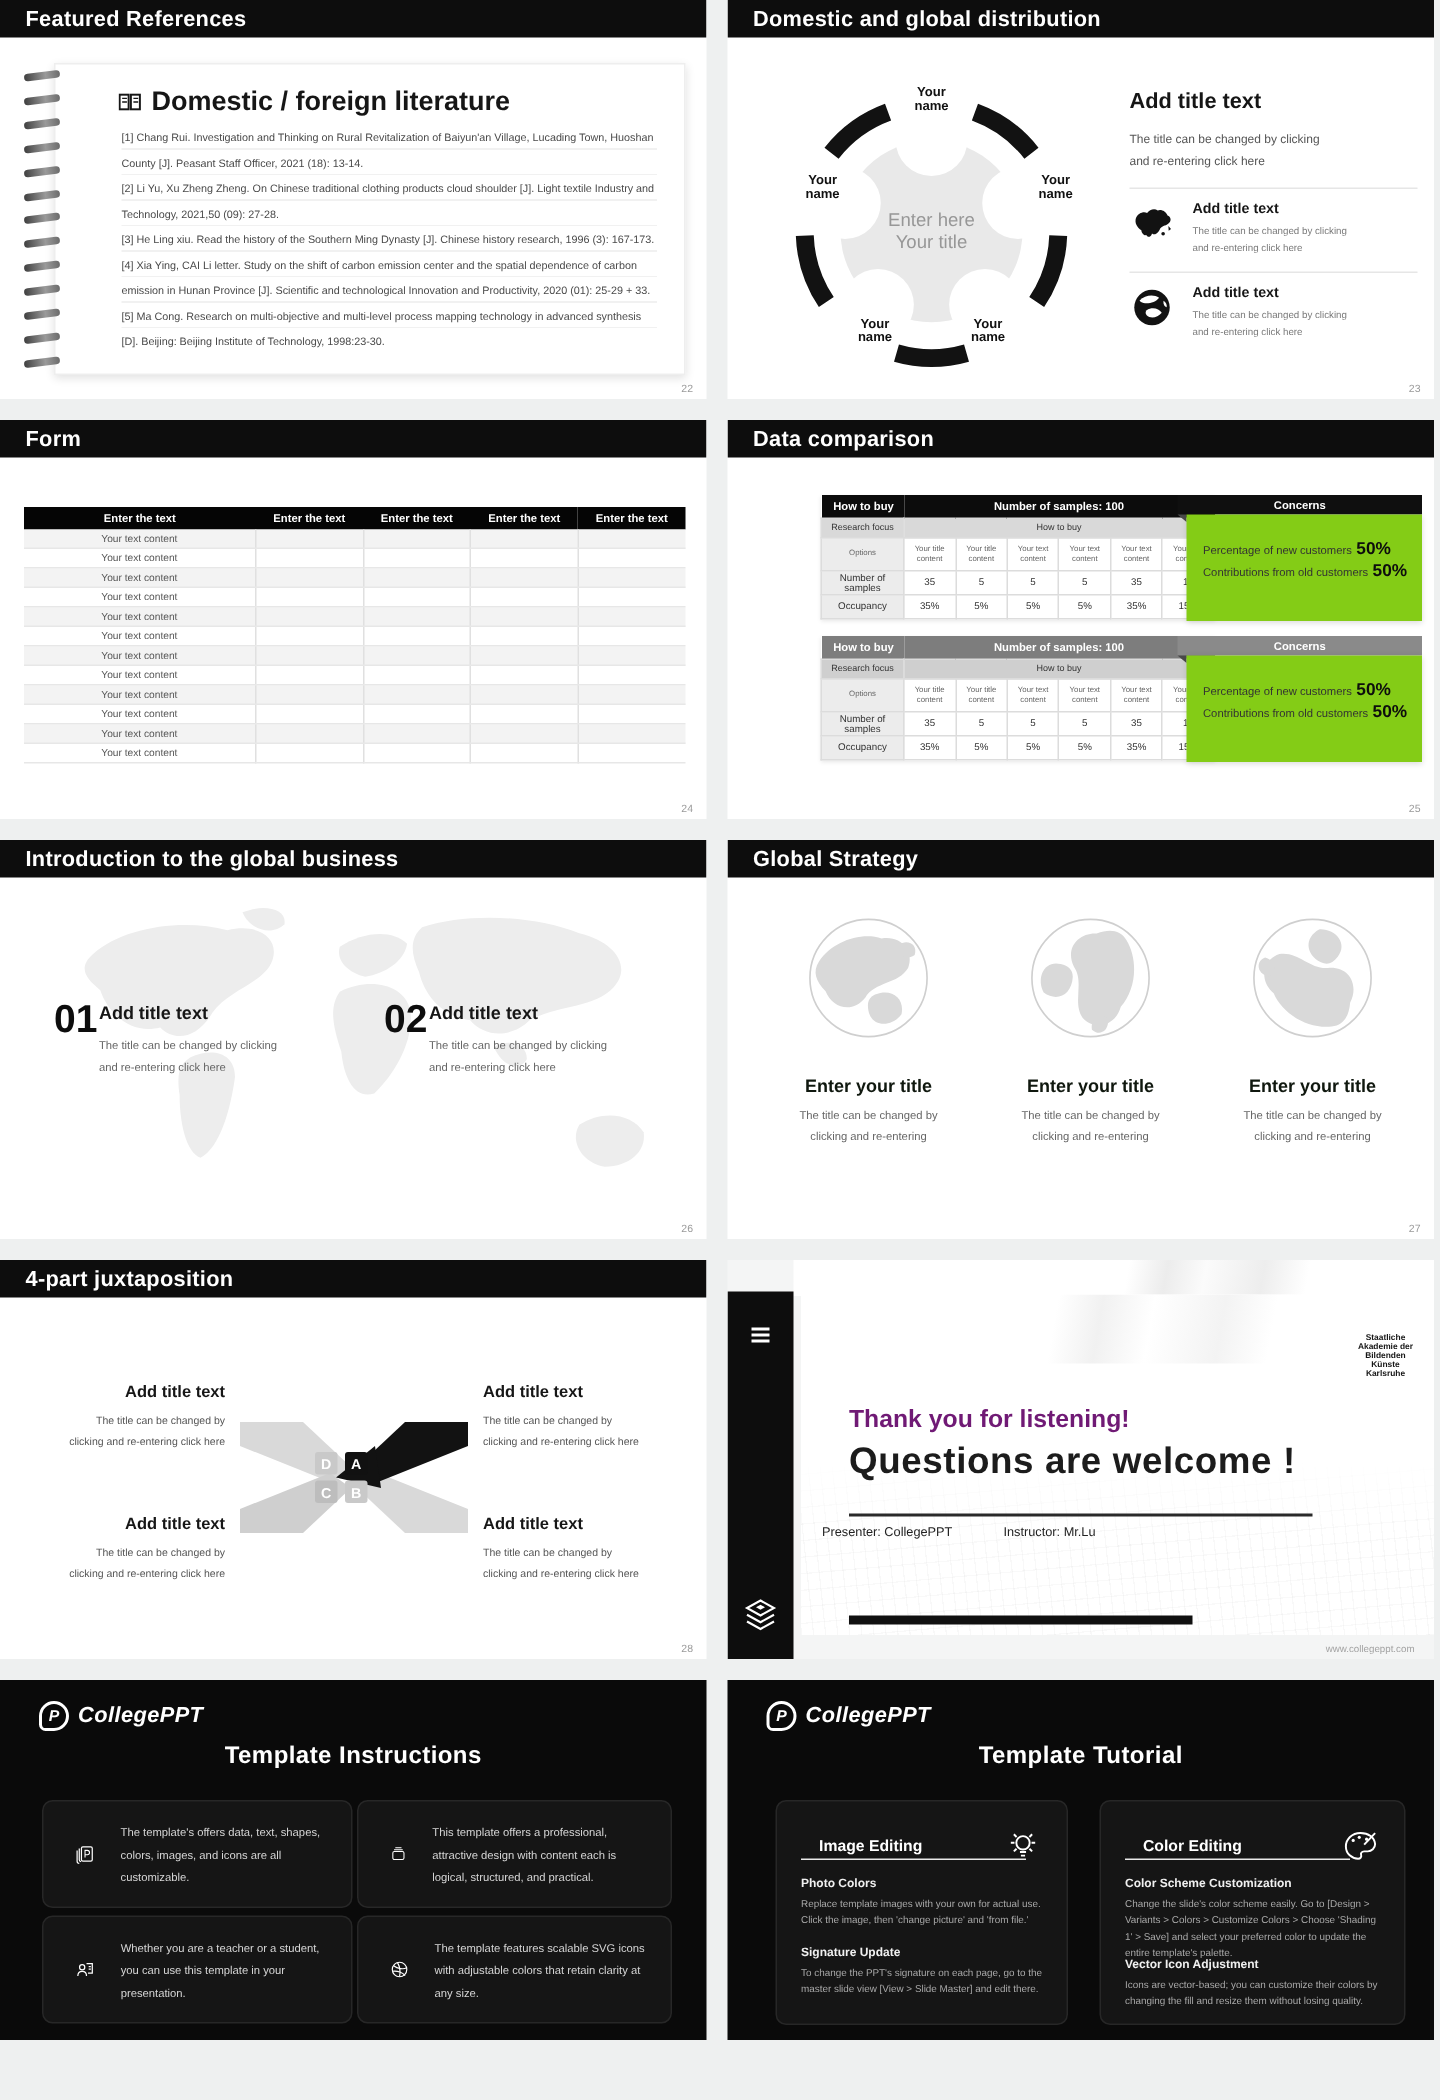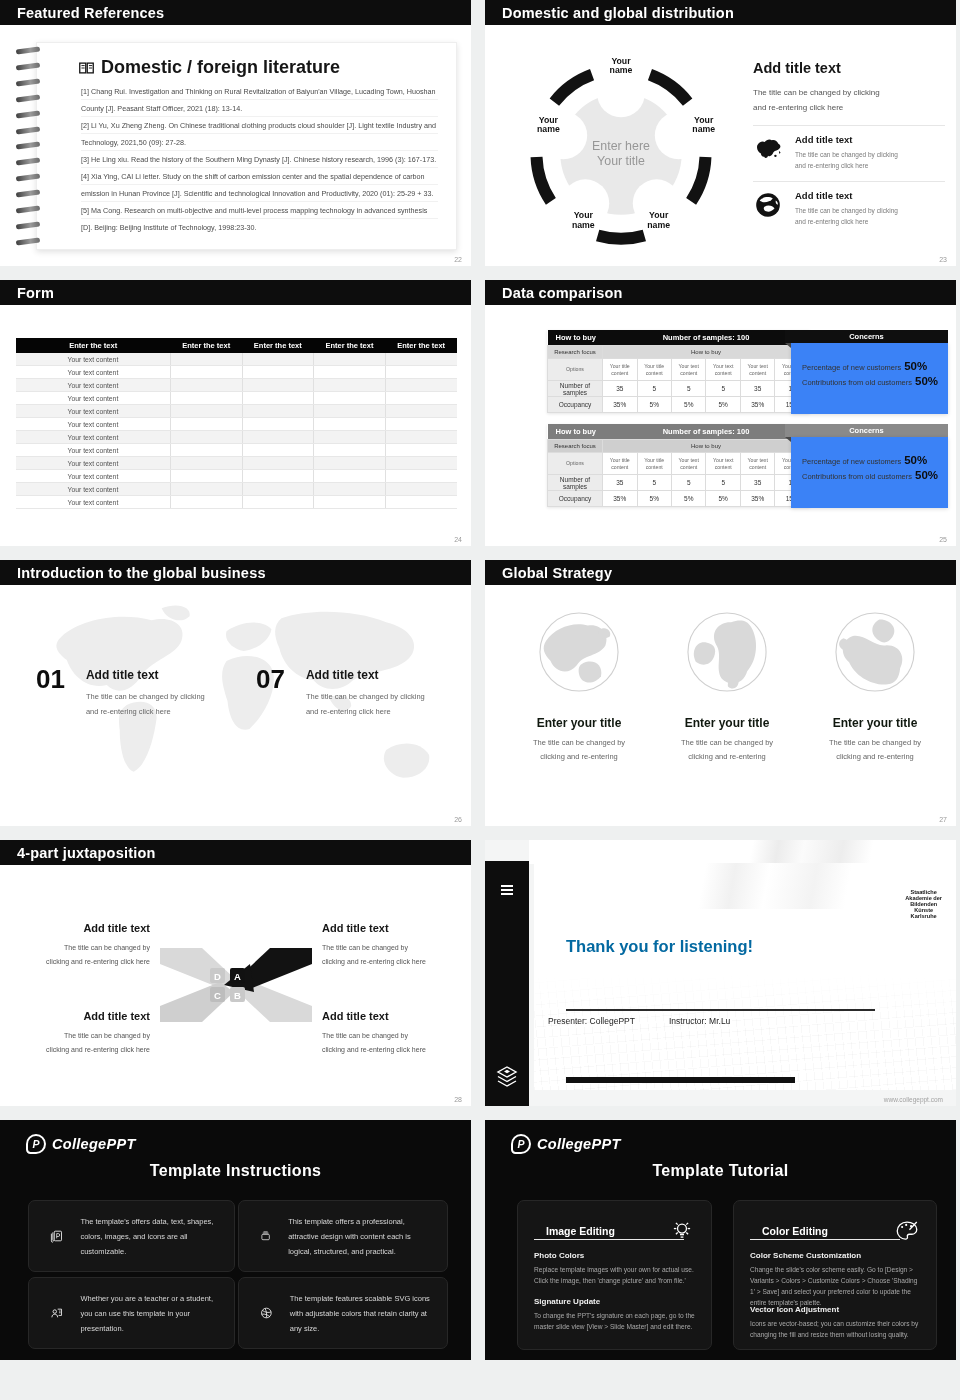--- a/index.html
+++ b/index.html
@@ -50,27 +50,27 @@
   .dc-t1 .dc-r2 td{background:#d9d9d9;}
   .dc-t2 .dc-r2 td{background:#cfcfcf;}
   .dc-label{background:#ececec;font-size:5.8px;color:#444;}
   .dc-opt td{height:21px;font-size:5.2px;line-height:6.5px;color:#666;}
   .dc-num td{height:15px;font-size:6.5px;color:#333;}
   .concern{position:absolute;left:300px;width:163px;height:84px;}
   .concern .ribbon{position:absolute;left:0;top:0;right:0;height:13px;color:#fff;font-size:7.5px;font-weight:bold;display:flex;align-items:center;justify-content:center;}
   .concern.c1 .ribbon{background:#0f0f0f;}
   .concern.c2 .ribbon{background:#8a8a8a;}
   .concern .ribbon::after{content:'';position:absolute;left:0;top:13px;width:0;height:0;border-style:solid;border-width:0 6px 5px 0;border-color:transparent #4a4a4a transparent transparent;}
-  .concern .c-body{position:absolute;left:6px;top:13px;right:0;bottom:0;background:#3b82f6;box-shadow:0 1px 4px rgba(0,0,0,.14);padding:17px 0 0 11px;box-sizing:border-box;}
+  .concern .c-body{position:absolute;left:6px;top:13px;right:0;bottom:0;background:#84cc16;box-shadow:0 1px 4px rgba(0,0,0,.14);padding:17px 0 0 11px;box-sizing:border-box;}
   .c-line{font-size:7.5px;color:#333;margin-bottom:3px;white-space:nowrap;}
   .c-val{font-size:11.5px;font-weight:bold;color:#0d0d0d;margin-left:3px;}
 
   
   .map-svg{position:absolute;left:0;top:38px;width:471px;height:218px;}
-  .gb-item{position:absolute;top:106px;display:flex;gap:21px;}
+  .gb-item{position:absolute;top:106px;display:flex;gap:1px;}
   .gb-item .num{font-size:26px;font-weight:bold;color:#0d0d0d;line-height:26px;}
   .gb-item h3{margin:2px 0 0 0;font-size:12px;font-weight:bold;color:#161616;}
   .gb-item .gb-body{margin-top:7px;font-size:7.5px;color:#666;line-height:15px;}
 
   
   .gs-col{position:absolute;top:48px;width:150px;text-align:center;}
   .gs-col svg{width:88px;height:88px;}
   .gs-col h3{margin:16px 0 0 0;font-size:12px;font-weight:bold;color:#10180f;}
   .gs-col .gs-body{margin-top:6px;font-size:7.5px;color:#666;line-height:14px;}
 
@@ -86,21 +86,21 @@
   .ty{background:#f4f5f5;}
   .ty-sweep{position:absolute;left:44px;top:0;right:0;height:24px;background:linear-gradient(100deg,#fff 52%,#ececec 58%,#fbfbfb 64%,#ededed 73%,#fff 80%);}
   .ty-rail{position:absolute;left:0;top:21px;width:44px;bottom:0;background:#0d0d0d;}
   .ty-menu{position:absolute;left:16px;top:24px;width:12px;}
   .ty-menu i{display:block;height:1.6px;background:#fff;margin-bottom:2.6px;}
   .ty-stack{position:absolute;left:9px;bottom:16px;}
   .ty-card{position:absolute;left:49px;top:23px;right:0;bottom:16px;background:#fff;overflow:hidden;}
   .ty-card::before{content:'';position:absolute;left:0;top:0;right:0;height:46px;background:linear-gradient(100deg,#fff 40%,#f1f1f1 47%,#fff 55%,#f3f3f3 66%,#fff 74%);}
   .ty-mesh{position:absolute;left:0;right:0;bottom:0;height:118px;opacity:.5;background:repeating-linear-gradient(84deg,rgba(0,0,0,.055) 0 .8px,transparent .8px 8px),repeating-linear-gradient(-5deg,rgba(0,0,0,.05) 0 .8px,transparent .8px 11px);-webkit-mask-image:linear-gradient(to top,#000 55%,transparent);mask-image:linear-gradient(to top,#000 55%,transparent);}
   .uni-logo{position:absolute;right:14px;top:26px;text-align:center;font-size:5.6px;font-weight:bold;line-height:6px;color:#161616;}
-  .ty-t1{position:absolute;left:32px;top:74px;font-size:16.5px;font-weight:bold;color:#0369a1;}
+  .ty-t1{position:absolute;left:32px;top:74px;font-size:16.5px;font-weight:bold;color:#701a75;}
   .ty-t2{position:absolute;left:32px;top:98px;font-size:24.5px;font-weight:bold;color:#1c1c1c;letter-spacing:.4px;}
   .ty-line{position:absolute;left:32px;top:146px;width:309px;height:1.5px;background:#2a2a2a;}
   .ty-people{position:absolute;left:14px;top:153px;font-size:8.5px;font-weight:normal;color:#222;}
   .ty-people .gap{display:inline-block;width:34px;}
   .ty-bar{position:absolute;left:32px;top:214px;width:229px;height:6px;background:#101010;}
   .ty-site{position:absolute;right:13px;bottom:3px;font-size:6.5px;color:#a3a3a3;}
 
   
   .dk{background:#0a0a0a;}
   .brand{position:absolute;left:26px;top:14px;display:flex;align-items:center;gap:6px;}
@@ -483,21 +483,21 @@
       <span class="num">01</span>
       <div>
         <h3>Add title text</h3>
         <div class="gb-body">
           <div>The title can be changed by clicking</div>
           <div>and re-entering click here</div>
         </div>
       </div>
     </div>
     <div class="gb-item" style="left:256px">
-      <span class="num">07</span>
+      <span class="num">02</span>
       <div>
         <h3>Add title text</h3>
         <div class="gb-body">
           <div>The title can be changed by clicking</div>
           <div>and re-entering click here</div>
         </div>
       </div>
     </div>
     <span class="pageno">26</span>
   </section>
@@ -640,20 +640,21 @@
     <div class="ty-card">
       <div class="ty-mesh"></div>
       <div class="uni-logo">
         <div>Staatliche</div>
         <div>Akademie der</div>
         <div>Bildenden</div>
         <div>Künste</div>
         <div>Karlsruhe</div>
       </div>
       <div class="ty-t1">Thank you for listening!</div>
+      <div class="ty-t2">Questions are welcome !</div>
       <div class="ty-line"></div>
       <div class="ty-people">
         <span>Presenter: CollegePPT</span><span class="gap"></span><span>Instructor: Mr.Lu</span>
       </div>
       <div class="ty-bar"></div>
     </div>
     <span class="ty-site">www.collegeppt.com</span>
   </section>
 
   <section class="slide dk" style="left:0;top:1120px">

